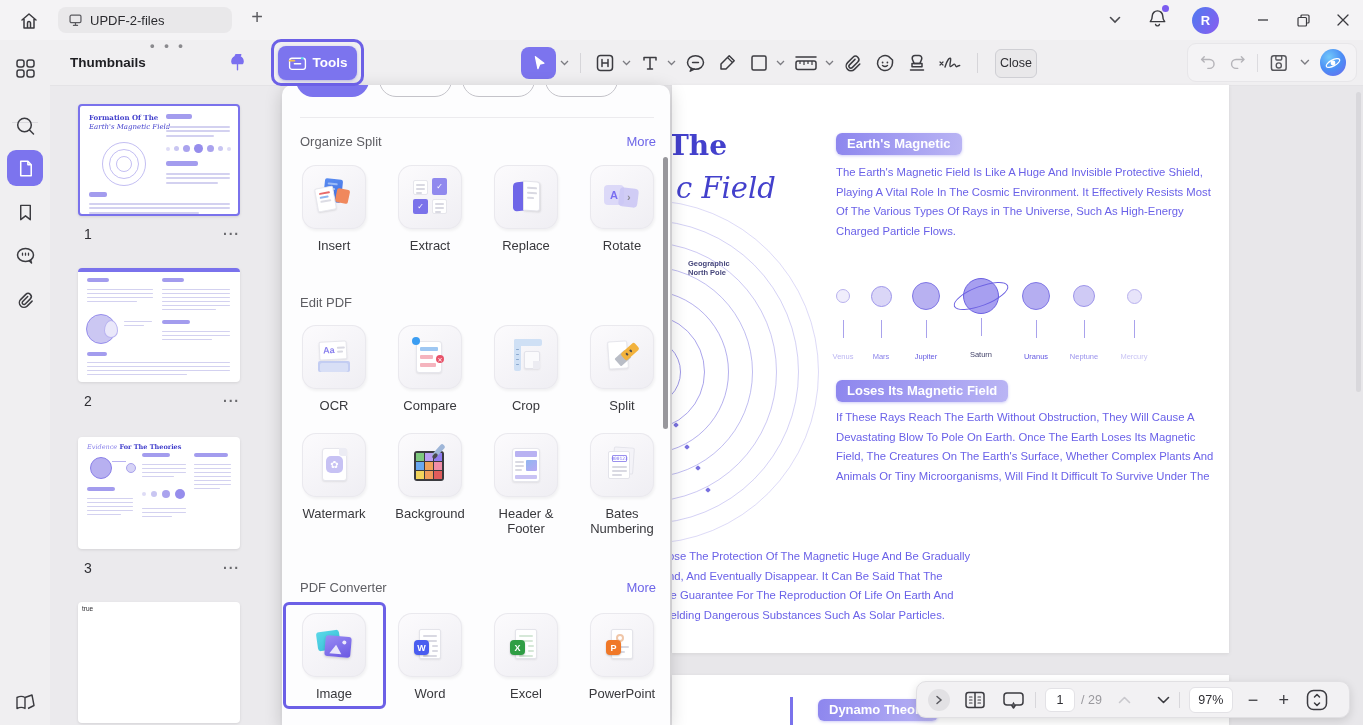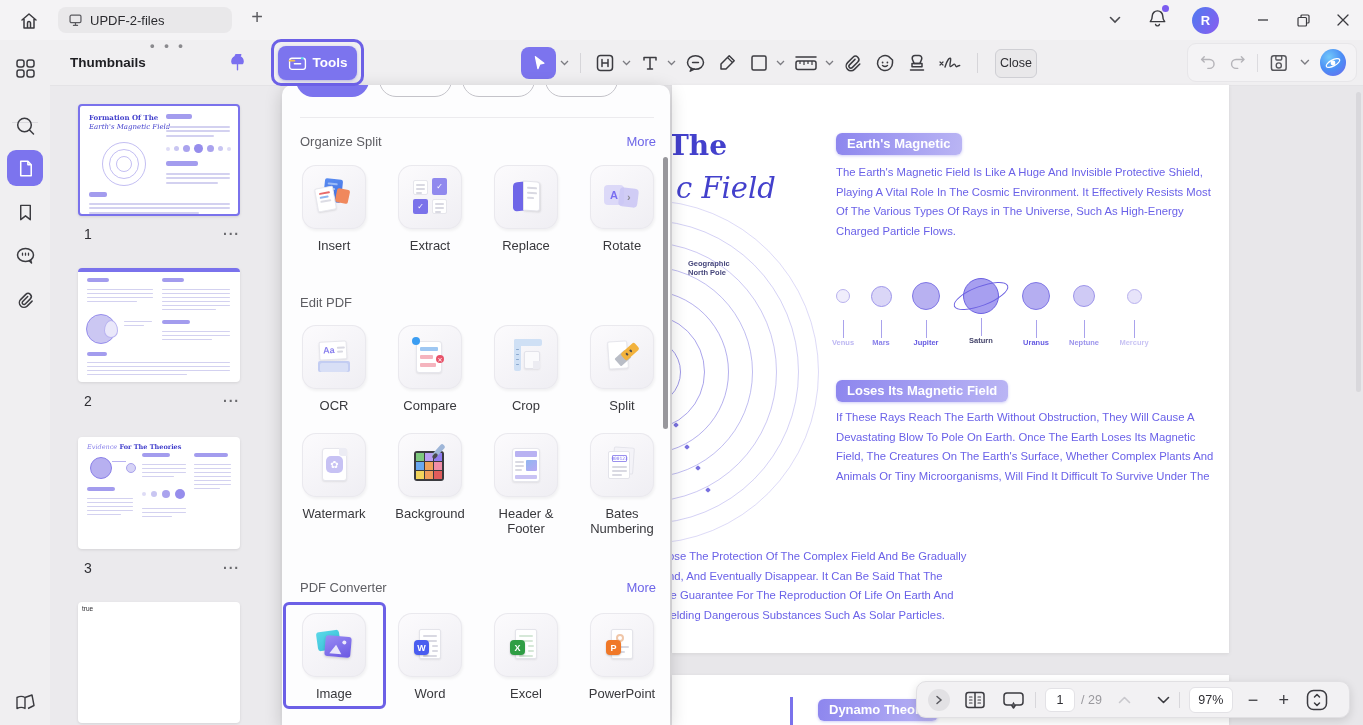--- a/index.html
+++ b/index.html
@@ -72,21 +72,21 @@
   .doc-title2 { position:absolute; left:4px; top:86px; font-family:"DejaVu Serif", serif; font-style:italic; font-size:29px; color:#4340cc; }
   .npole { position:absolute; left:16px; top:174px; font-size:7.5px; font-weight:bold; color:#45457a; line-height:9px; }
   .arc { position:absolute; border:1px solid #8d86e4; border-radius:50%; }
   .arrowdot { position:absolute; width:4px; height:4px; background:#7a72e0; border-radius:1px; transform:rotate(45deg); }
   .badge { position:absolute; display:inline-block; background:linear-gradient(100deg,#8d86ee,#bab5f4);
     color:#fff; font-size:13px; font-weight:bold; padding:3px 11px 4px; border-radius:6px; box-shadow:0 1px 3px rgba(100,90,230,.3); }
   .bodytext { position:absolute; font-size:11.3px; color:#6a61e8; line-height:19.5px; white-space:nowrap; }
   .planet-col { position:absolute; width:44px; display:flex; flex-direction:column; align-items:center; }
   .planet { border-radius:50%; }
   .p-tick { width:1px; height:18px; background:#a9a2ec; margin-top:6px; }
-  .p-name { font-size:7.5px; font-weight:bold; margin-top:0; }
+  .p-name { font-size:7.5px; font-weight:normal; margin-top:14px; }
   .ring { position:absolute; width:58px; height:20px; border:1.5px solid #6c61e2; border-radius:50%; transform:rotate(-21deg); }
   .vbar { position:absolute; width:3px; background:#7a72ec; }
 
   
   .doc-scroll { position:absolute; right:2px; top:6px; width:5px; height:300px; background:#d9d8dc; border-radius:3px; }
 
   
   #toolspanel { position:absolute; left:282px; top:85px; width:388px; height:640px; background:#fdfdfe;
     border-radius:10px 10px 0 0; box-shadow:0 4px 18px rgba(0,0,0,.18); z-index:50; overflow:hidden; }
   .tab-pill { position:absolute; top:-22px; height:34px; width:73px; border-radius:17px; }
@@ -576,21 +576,21 @@
 
       <span class="badge" style="left:164px;top:295px">Loses Its Magnetic Field</span>
       <div class="bodytext" style="left:164px;top:323px">
         <div>If These Rays Reach The Earth Without Obstruction, They Will Cause A</div>
         <div>Devastating Blow To Pole On Earth. Once The Earth Loses Its Magnetic</div>
         <div>Field, The Creatures On The Earth's Surface, Whether Complex Plants And</div>
         <div>Animals Or Tiny Microorganisms, Will Find It Difficult To Survive Under The</div>
       </div>
 
       <div class="bodytext" style="left:-4px;top:462px">
-        <div>ose The Protection Of The Complex Field And Be Gradually</div>
+        <div>ose The Protection Of The Magnetic Huge And Be Gradually</div>
         <div>nd, And Eventually Disappear. It Can Be Said That The</div>
         <div>le Guarantee For The Reproduction Of Life On Earth And</div>
         <div>ielding Dangerous Substances Such As Solar Particles.</div>
       </div>
     </div>
 
     <div class="page" id="page2">
       <div class="vbar" style="left:118px;top:22px;height:28px"></div>
       <span class="badge" style="left:146px;top:24px">Dynamo Theory</span>
     </div>

